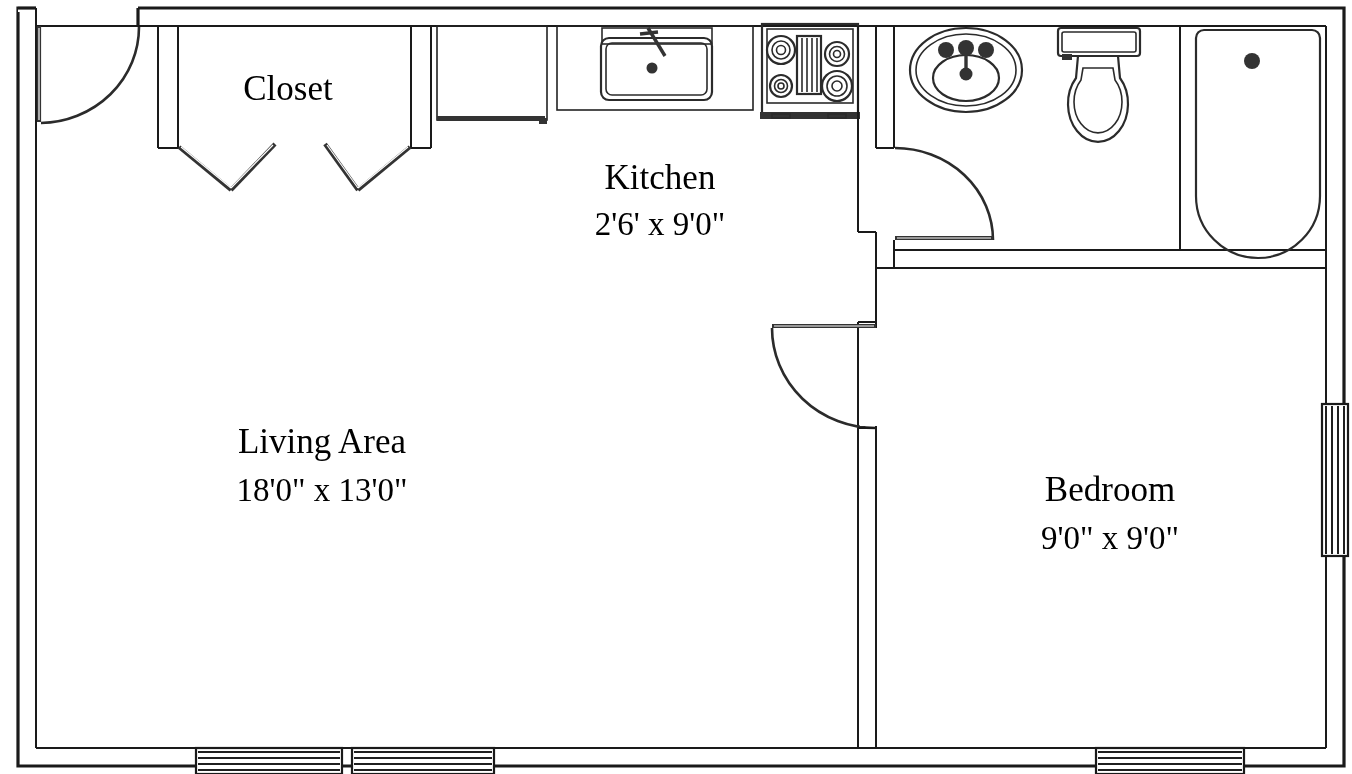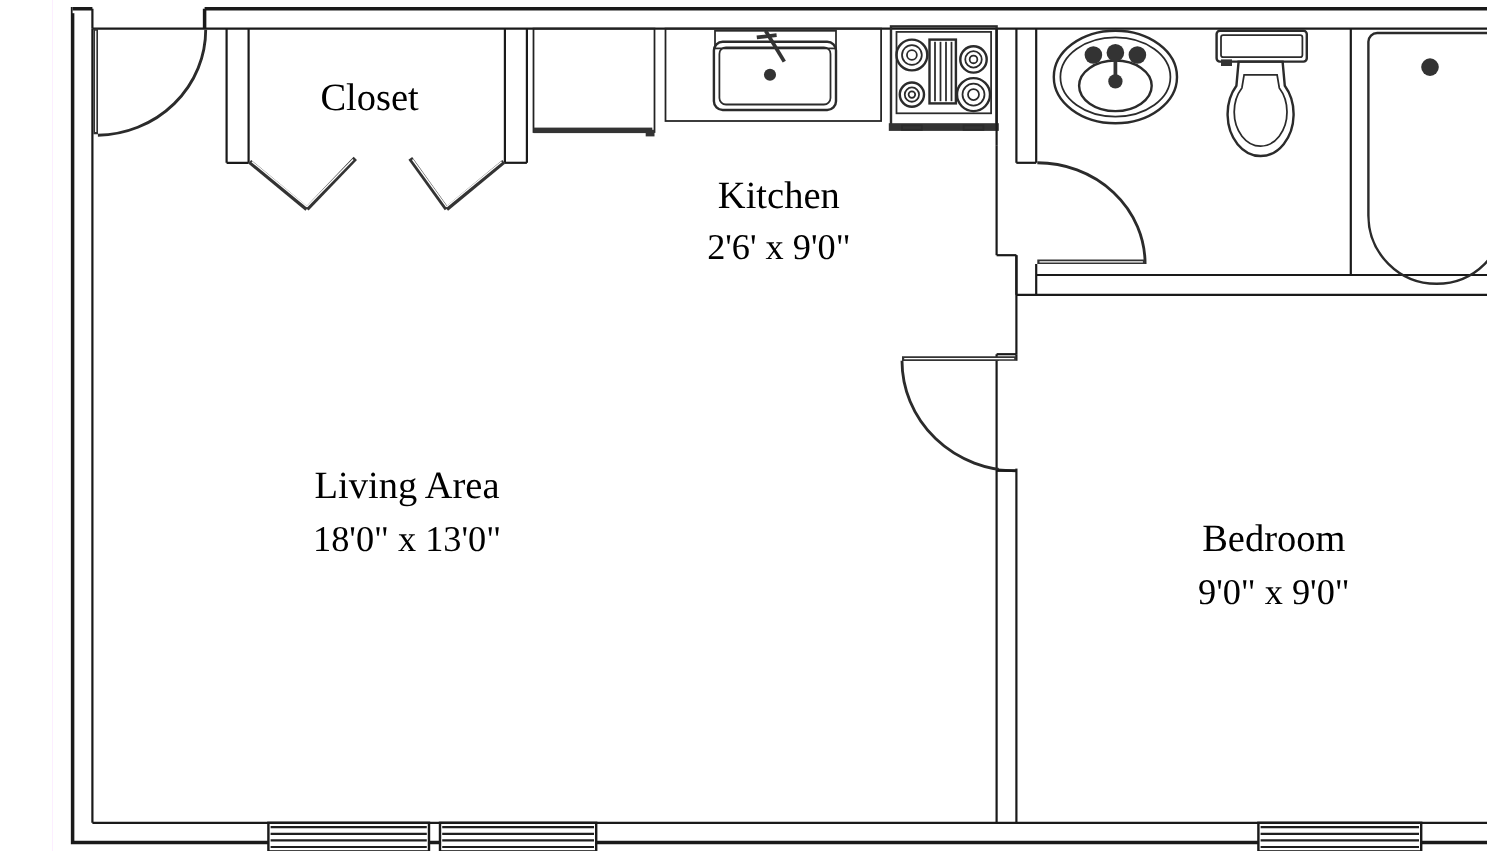--- a/index.html
+++ b/index.html
@@ -10,22 +10,21 @@
   body {
     width: 1352px;
     height: 774px;
     font-family: "Liberation Serif", "DejaVu Serif", serif;
     overflow: hidden;
   }
   #floorplan-root {
     position: relative;
     width: 1236px;
     height: 774px;
-    background: #f0abfc;
-    margin-left: 48px;
+    background: #22c55e;
   }
   svg#plan {
     display: block;
     width: 1352px;
     height: 774px;
   }
   .wall { fill: none; stroke: #1a1a1a; stroke-width: 3.2; stroke-linejoin: miter; }
   .wall-thin { fill: none; stroke: #1a1a1a; stroke-width: 2.0; stroke-linejoin: miter; }
   .wall-hair { fill: none; stroke: #222222; stroke-width: 1.6; }
   .fixture { fill: none; stroke: #2b2b2b; stroke-width: 2.2; }

